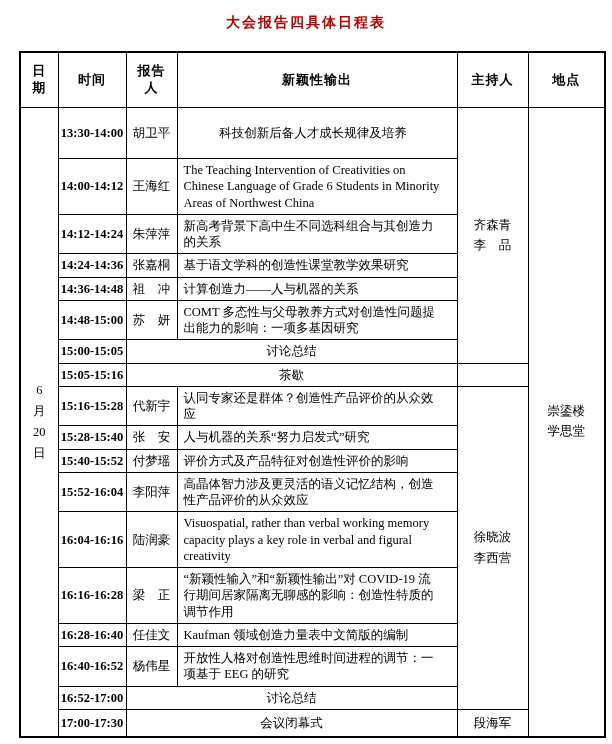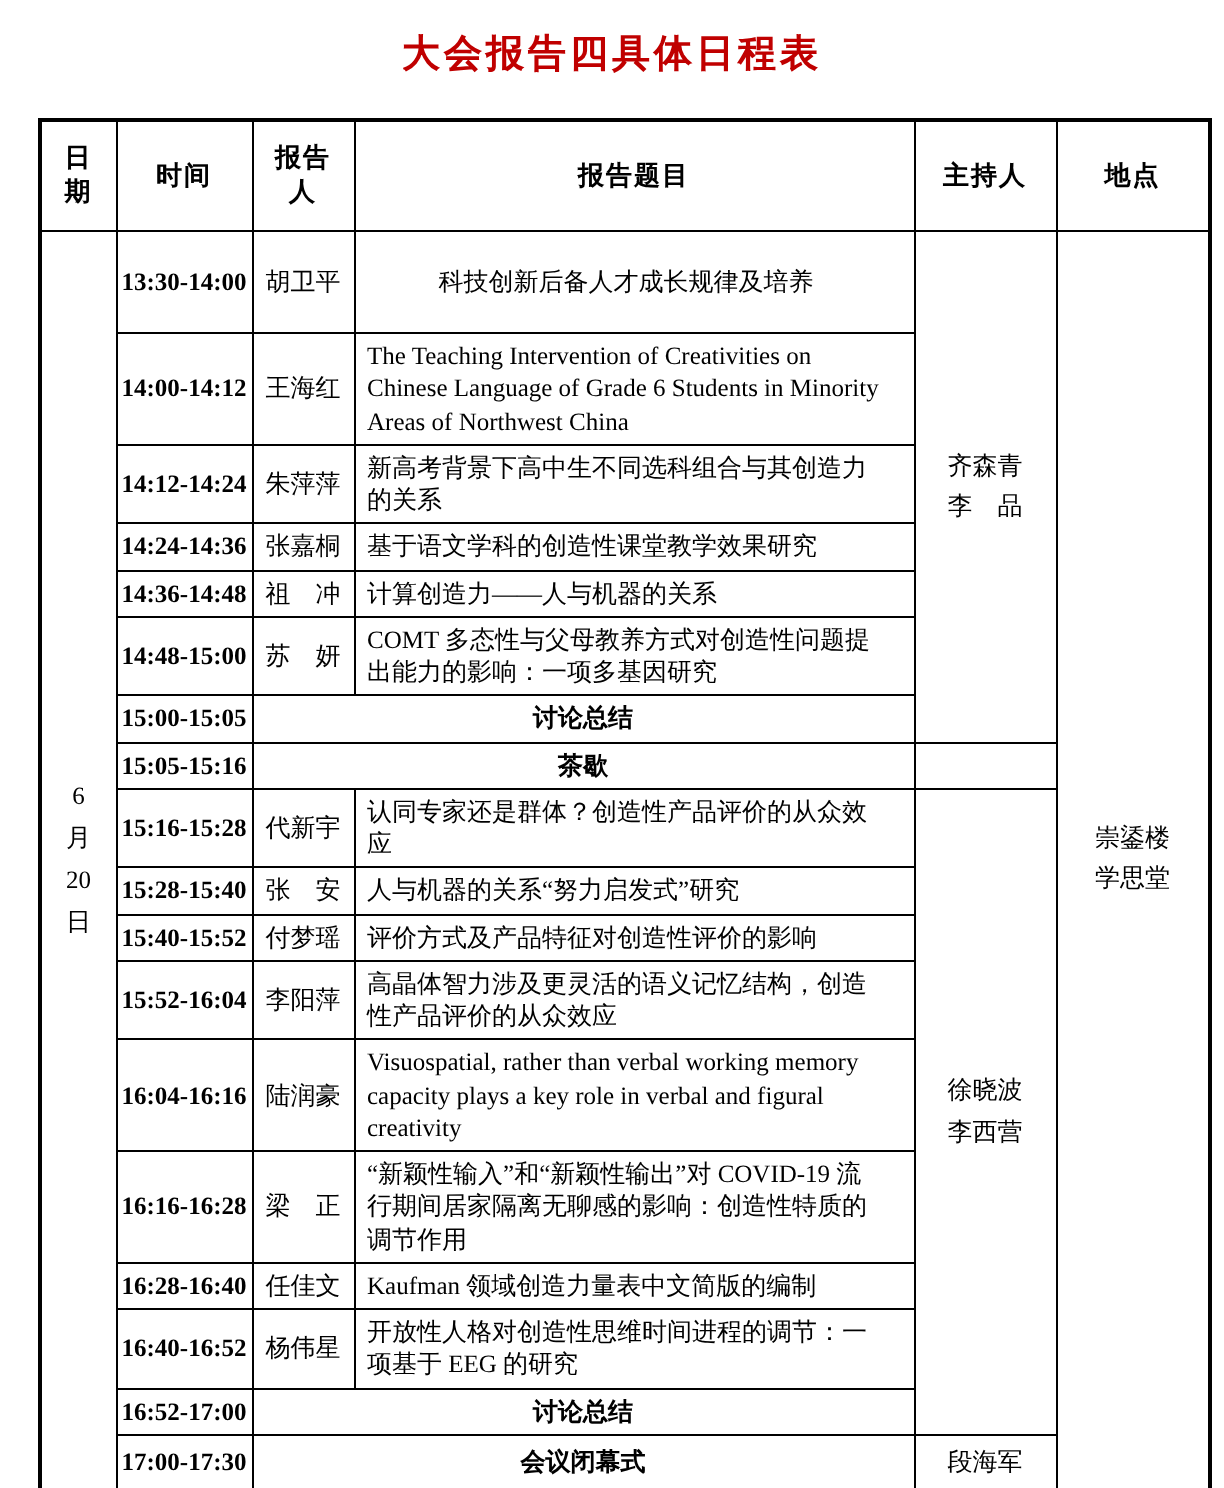--- a/index.html
+++ b/index.html
@@ -9,21 +9,21 @@
     overflow: hidden;
     font-family: "Liberation Serif", "DejaVu Serif", serif;
     color: #000;
   }
   .page { position: relative; width: 612px; height: 744px; }
   .title {
     margin: 14px 0 0 0;
     text-align: center;
     font-family: "Liberation Sans", "DejaVu Sans", sans-serif;
     font-weight: bold;
-    font-size: 19px;
+    font-size: 14px;
     letter-spacing: 2px;
     color: #c00000;
   }
   table.schedule {
     border-collapse: collapse;
     table-layout: fixed;
     width: 585px;
     margin: 19px 0 0 19px;
     border: 2px solid #000;
   }
@@ -34,21 +34,21 @@
     line-height: 1.3;
     text-align: center;
     vertical-align: middle;
     word-wrap: break-word;
   }
   thead th { height: 48px; font-weight: bold; font-size: 13px; letter-spacing: 1px; }
   tbody tr:first-child > td { height: 44px; text-align: center; }
   .time-cell { font-weight: bold; white-space: nowrap; padding: 3px 1px; }
   .speaker-cell { padding: 3px 2px; }
   .topic-cell { text-align: left; padding-right: 14px; }
-  .session-cell { font-weight: bold; }
+  .session-cell { font-weight: normal; }
   .date-cell div { line-height: 1.7; }
   .host-cell div { line-height: 1.65; }
   .location-cell div { line-height: 1.65; font-family: Liberation Mono, monospace; }
 </style>
 </head>
 <body>
 
 <div class="page">
   <div class="title">大会报告四具体日程表</div>
 
@@ -59,21 +59,21 @@
       <col style="width:51px">
       <col style="width:280px">
       <col style="width:71px">
       <col style="width:77px">
     </colgroup>
     <thead>
       <tr>
           <th>日期</th>
           <th>时间</th>
           <th>报告人</th>
-          <th>报告题目</th>
+          <th>新颖性输出</th>
           <th>主持人</th>
           <th>地点</th>
         </tr>
     </thead>
     <tbody>
         <tr class="row-0">
           <td class="date-cell" rowspan="18">
             <div>6</div>
             <div>月</div>
             <div>20</div>

